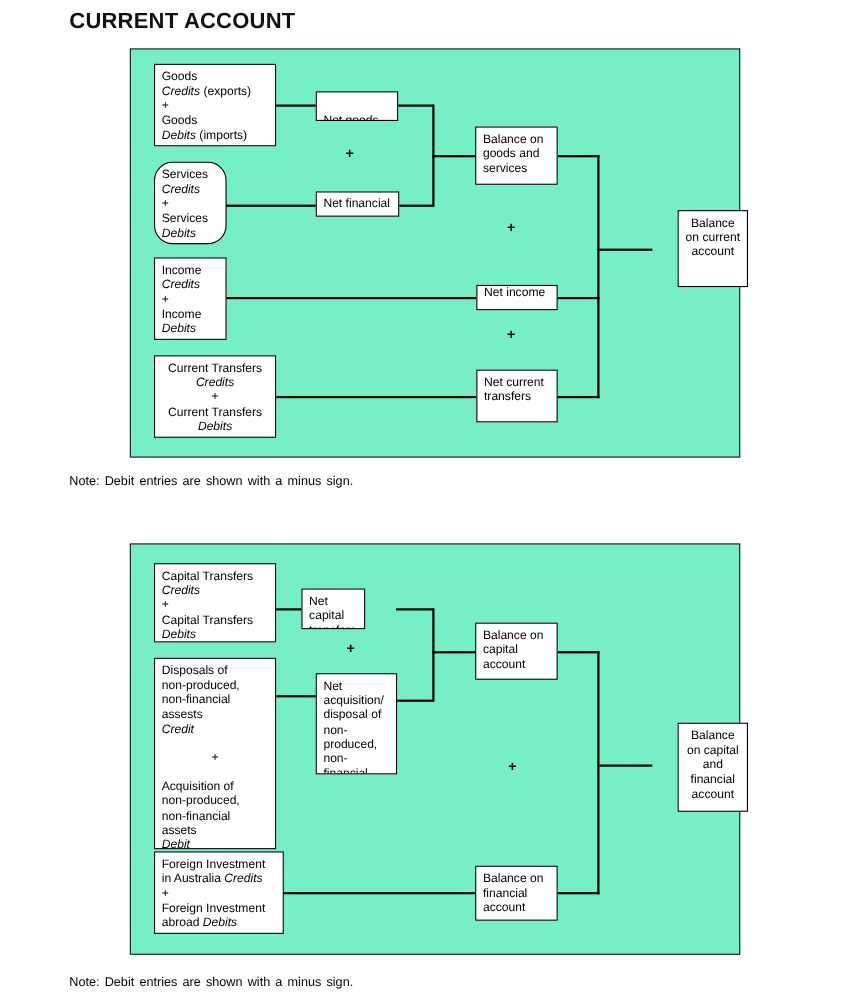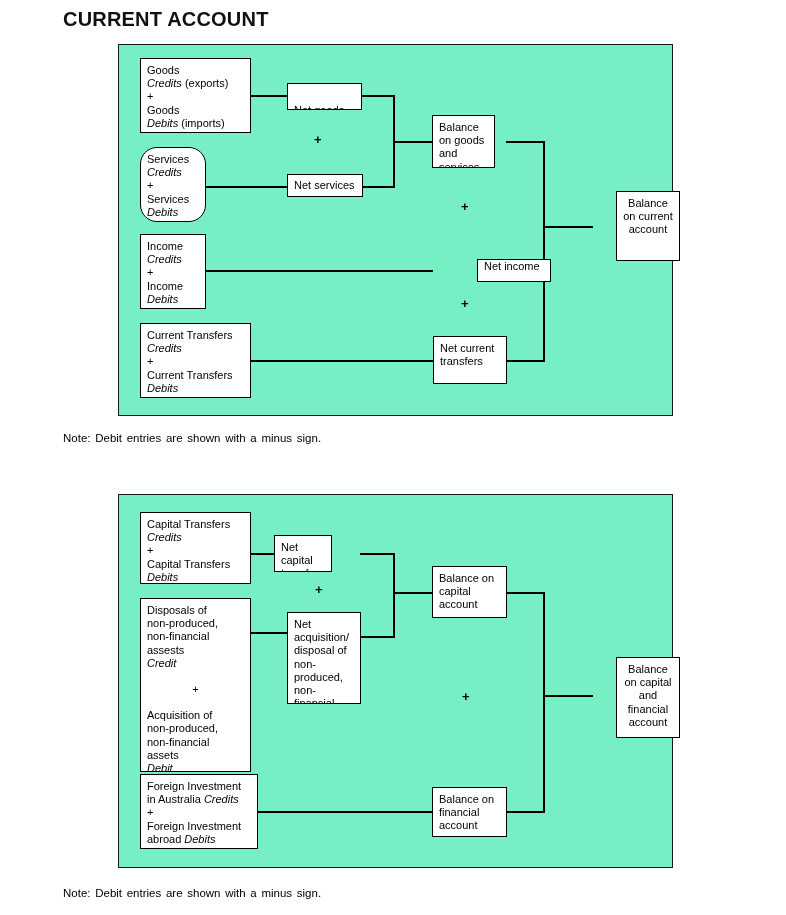--- a/index.html
+++ b/index.html
@@ -116,34 +116,34 @@
   </div>
 
   <div class="node" style="left:140px;top:234px;width:66px;height:75px;">
     <div><span>Income</span></div>
     <div><span class="em">Credits</span></div>
     <div><span>+</span></div>
     <div><span>Income</span></div>
     <div><span class="em">Debits</span></div>
   </div>
 
-  <div class="node" style="left:140px;top:323px;width:111px;height:75px;">
+  <div class="node" style="left:140px;top:323px;width:111px;height:75px;text-align:center;">
     <div><span>Current Transfers</span></div>
     <div><span class="em">Credits</span></div>
     <div><span>+</span></div>
     <div><span>Current Transfers</span></div>
     <div><span class="em">Debits</span></div>
   </div>
 
   <div class="node" style="left:287px;top:83px;width:75px;height:23px;padding-top:20px;">Net goods</div>
-  <div class="node" style="left:287px;top:174px;width:76px;height:23px;padding-top:4px;">Net services</div>
-  <div class="node" style="left:433px;top:259px;width:74px;height:23px;padding-top:0;margin-left:44px;">Net income</div>
+  <div class="node" style="left:287px;top:174px;width:76px;height:23px;padding-top:4px;">Net financial</div>
+  <div class="node" style="left:433px;top:259px;width:74px;height:23px;padding-top:0;">Net income</div>
   <div class="node" style="left:433px;top:336px;width:74px;height:48px;">Net current transfers</div>
 
-  <div class="node" style="left:432px;top:115px;width:63px;height:53px;">Balance on goods and services</div>
+  <div class="node" style="left:432px;top:115px;width:75px;height:53px;">Balance on goods and services</div>
 
   <div class="node center" style="left:592px;top:191px;width:64px;height:70px;">Balance on current account</div>
 
   <div class="note" style="left:63px;top:432px;">Note: Debit entries are shown with a minus sign.</div>
 
 
   <div class="panel" style="left:118px;top:494px;width:555px;height:374px;"></div>
 
   <div class="hline" style="left:250px;top:553px;width:40px;"></div>
 

